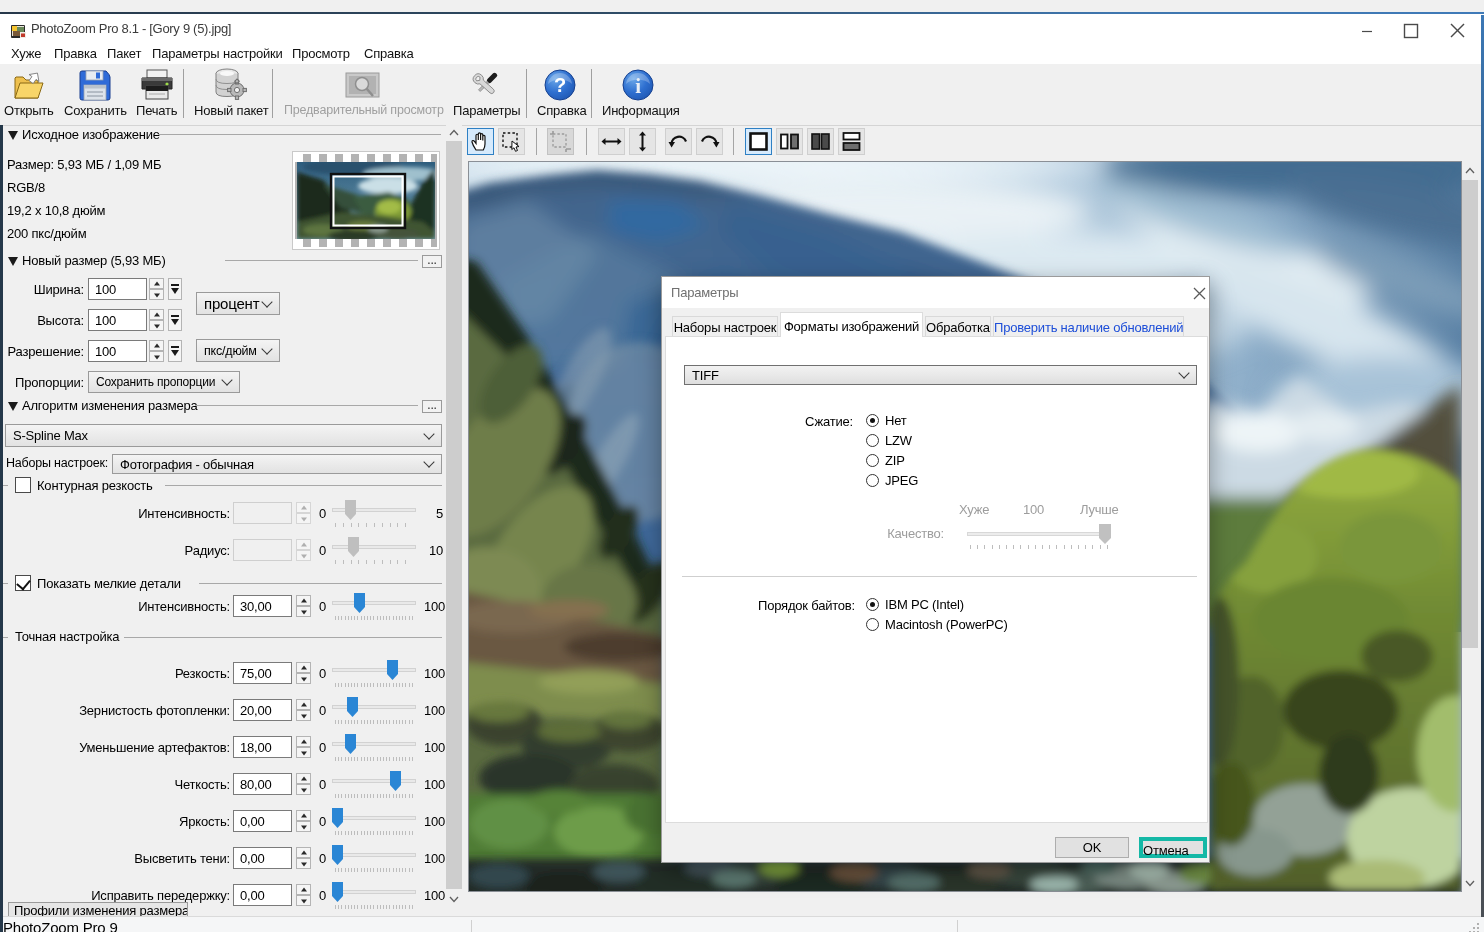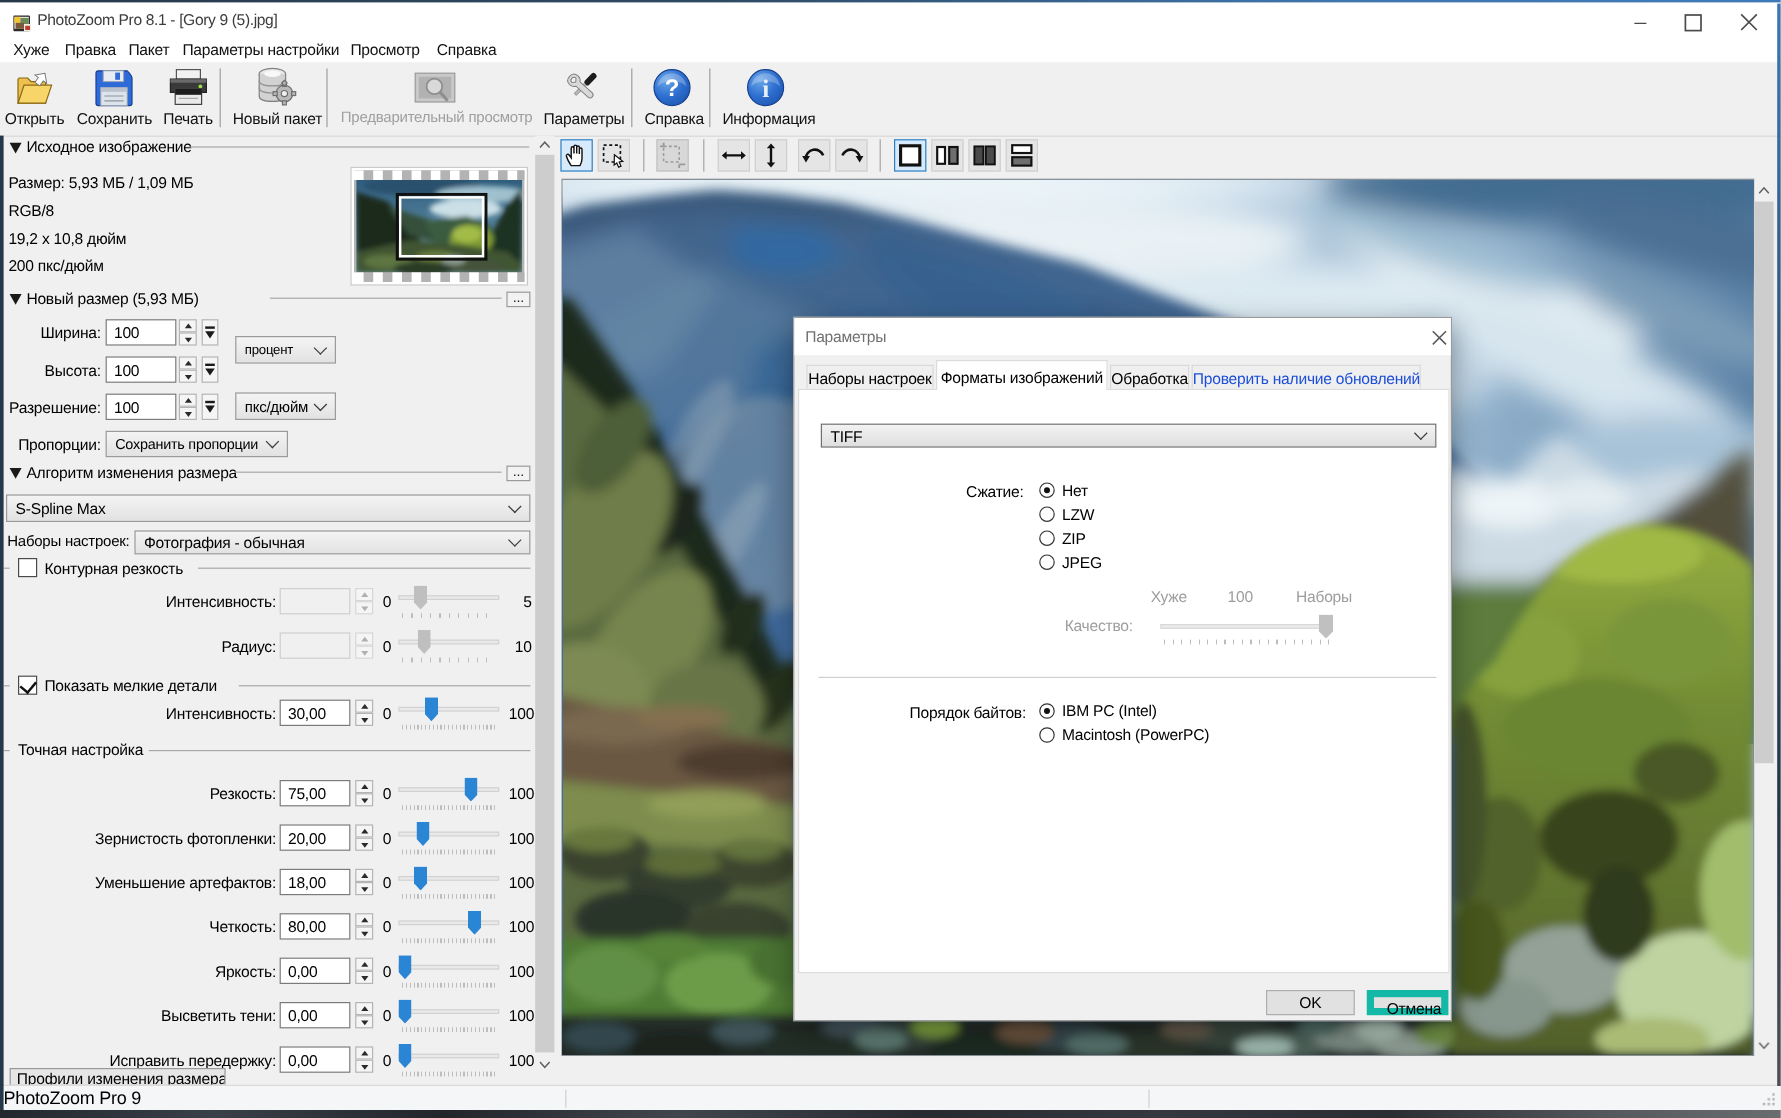--- a/index.html
+++ b/index.html
@@ -1,19 +1,19 @@
 <!DOCTYPE html>
 <html><head>
 <meta charset="utf-8">
 <style>
 * { margin:0; padding:0; box-sizing:border-box; }
 html,body { width:1484px; height:932px; overflow:hidden; }
 body { font-family:"Liberation Sans",sans-serif; background:#f0f0f0; position:relative; letter-spacing:-0.2px; }
 .abs { position:absolute; }
-#app { position:absolute; left:0; top:0; width:1484px; height:716px; background:#f0f0f0; }
+#app { position:absolute; left:0; top:12px; width:1484px; height:716px; background:#f0f0f0; }
 #topstrip { left:0; top:0; width:1484px; height:3px; background:linear-gradient(90deg,#27384a 0%,#2e4a63 40%,#3f76ae 75%,#3f7ab8 100%); }
 #leftstrip { left:0; top:113px; width:3px; height:812px; background:#25384a; }
 #rightstrip { left:1481px; top:3px; width:3px; height:902px; background:linear-gradient(#3c78b6 0%,#35638f 20%,#2a4a66 45%,#22364a 75%,#4a4f55 98%); }
 #botstrip { left:0; top:925px; width:1484px; height:7px; background:linear-gradient(90deg,#23282e 0%,#3a4048 12%,#22262b 25%,#41464d 38%,#272b30 52%,#35393f 65%,#2a2e33 78%,#54585c 90%,#6a6d70 100%); }
 #titlebar { left:0; top:2px; width:1484px; height:28px; background:#ffffff; }
 #title-text { left:31px; top:7px; font-size:13px; color:#3c3c3c; letter-spacing:-0.3px; }
 #menubar { left:0; top:30px; width:1484px; height:22px; background:#ffffff; font-size:13px; color:#111; }
 #menubar span { position:absolute; top:4px; }
 #toolbar { left:0; top:52px; width:1484px; height:62px; background:#f0f0f0; border-bottom:1px solid #d4d4d4; }
 .tlabel { position:absolute; font-size:13px; color:#111; top:39px; white-space:nowrap; }
@@ -241,21 +241,21 @@
  <div class="hdr" style="left:19px;top:127px">Новый размер (5,93 МБ)</div>
  <div class="hline" style="left:222px;top:134px;width:193px"></div>
  <div class="dots" style="left:419px;top:129px;width:20px;height:13px">...</div>
  <div class="rlabel" style="left:0px;top:156px;width:81px">Ширина:</div>
  <div class="tbox" style="left:85px;top:152px;width:59px;height:22px">100</div>
  <div class="spin" style="left:146px;top:152px">
         <div class="up" style="top:0;height:11px"></div>
         <div class="dn" style="top:11px;height:11px"></div>
       </div>
  <div class="syncb" style="left:165px;top:152px;height:22px"></div>
- <div class="combo" style="left:193px;top:166px;width:84px;height:23px;font-size:11px">процент<span class="chev"></span></div>
+ <div class="combo" style="left:193px;top:166px;width:84px;height:23px;font-size:15px">процент<span class="chev"></span></div>
  <div class="rlabel" style="left:0px;top:187px;width:81px">Высота:</div>
  <div class="tbox" style="left:85px;top:183px;width:59px;height:22px">100</div>
  <div class="spin" style="left:146px;top:183px">
         <div class="up" style="top:0;height:11px"></div>
         <div class="dn" style="top:11px;height:11px"></div>
       </div>
  <div class="syncb" style="left:165px;top:183px;height:22px"></div>
  <div class="rlabel" style="left:0px;top:218px;width:81px">Разрешение:</div>
  <div class="tbox" style="left:85px;top:214px;width:59px;height:22px">100</div>
  <div class="spin" style="left:146px;top:214px">
@@ -699,27 +699,27 @@
  <div class="radio sel" style="left:204px;top:137px"></div>
  <div class="ptext" style="left:223px;top:136px">Нет</div>
  <div class="radio" style="left:204px;top:157px"></div>
  <div class="ptext" style="left:223px;top:156px">LZW</div>
  <div class="radio" style="left:204px;top:177px"></div>
  <div class="ptext" style="left:223px;top:176px">ZIP</div>
  <div class="radio" style="left:204px;top:197px"></div>
  <div class="ptext" style="left:223px;top:196px">JPEG</div>
  <div class="ptext" style="left:297px;top:225px;color:#9d9d9d">Хуже</div>
  <div class="ptext" style="left:361px;top:225px;color:#9d9d9d">100</div>
- <div class="ptext" style="left:418px;top:225px;color:#9d9d9d">Наборы</div>
+ <div class="ptext" style="left:418px;top:225px;color:#9d9d9d">Лучше</div>
  <div class="rlabel" style="left:150px;top:249px;width:132px;color:#9d9d9d">Качество:</div>
  <div class="abs" style="left:305px;top:255px;width:143px;height:4px;background:#ececec;border:1px solid #d8d8d8"></div>
  <div class="abs" style="left:437px;top:247px;width:12px;height:20px;background:#c0c0c0;clip-path:polygon(0 0,100% 0,100% 70%,50% 100%,0 70%)"></div>
  <div class="abs" style="left:308px;top:268px;width:138px;height:4px;background:repeating-linear-gradient(90deg,#bdbdbd 0 1px,transparent 1px 7.2px)"></div>
  <div class="abs" style="left:20px;top:299px;width:515px;height:1px;background:#cfcfcf"></div>
  <div class="rlabel" style="left:60px;top:321px;width:133px">Порядок байтов:</div>
  <div class="radio sel" style="left:204px;top:321px"></div>
  <div class="ptext" style="left:223px;top:320px">IBM PC (Intel)</div>
  <div class="radio" style="left:204px;top:341px"></div>
  <div class="ptext" style="left:223px;top:340px">Macintosh (PowerPC)</div>
  <div class="abs" style="left:393px;top:560px;width:74px;height:21px;background:#e1e1e1;border:1px solid #adadad;font-size:13px;color:#000;text-align:center;padding-top:2px">OK</div>
- <div class="abs" style="left:477px;top:560px;width:68px;height:21px;background:#e1e1e1;border:6px solid #14b8a6;font-size:13px;color:#000;text-align:right;padding-top:2px">Отмена</div>
+ <div class="abs" style="left:477px;top:560px;width:68px;height:21px;background:#e1e1e1;border:4px solid #14b8a6;font-size:13px;color:#000;text-align:left;padding-top:2px">Отмена</div>
 </div>
 </div>
 
 </body></html>

